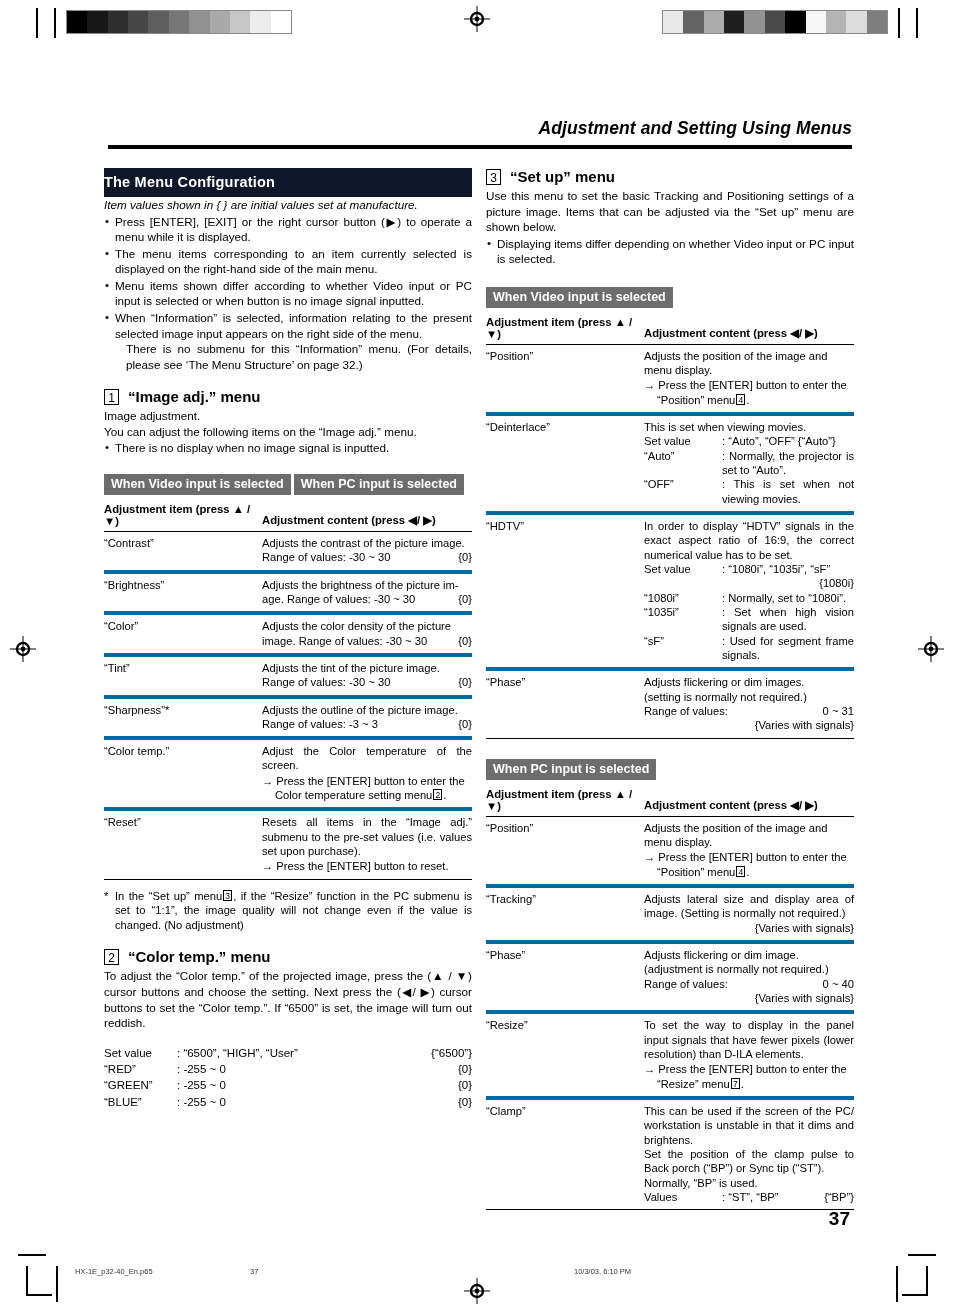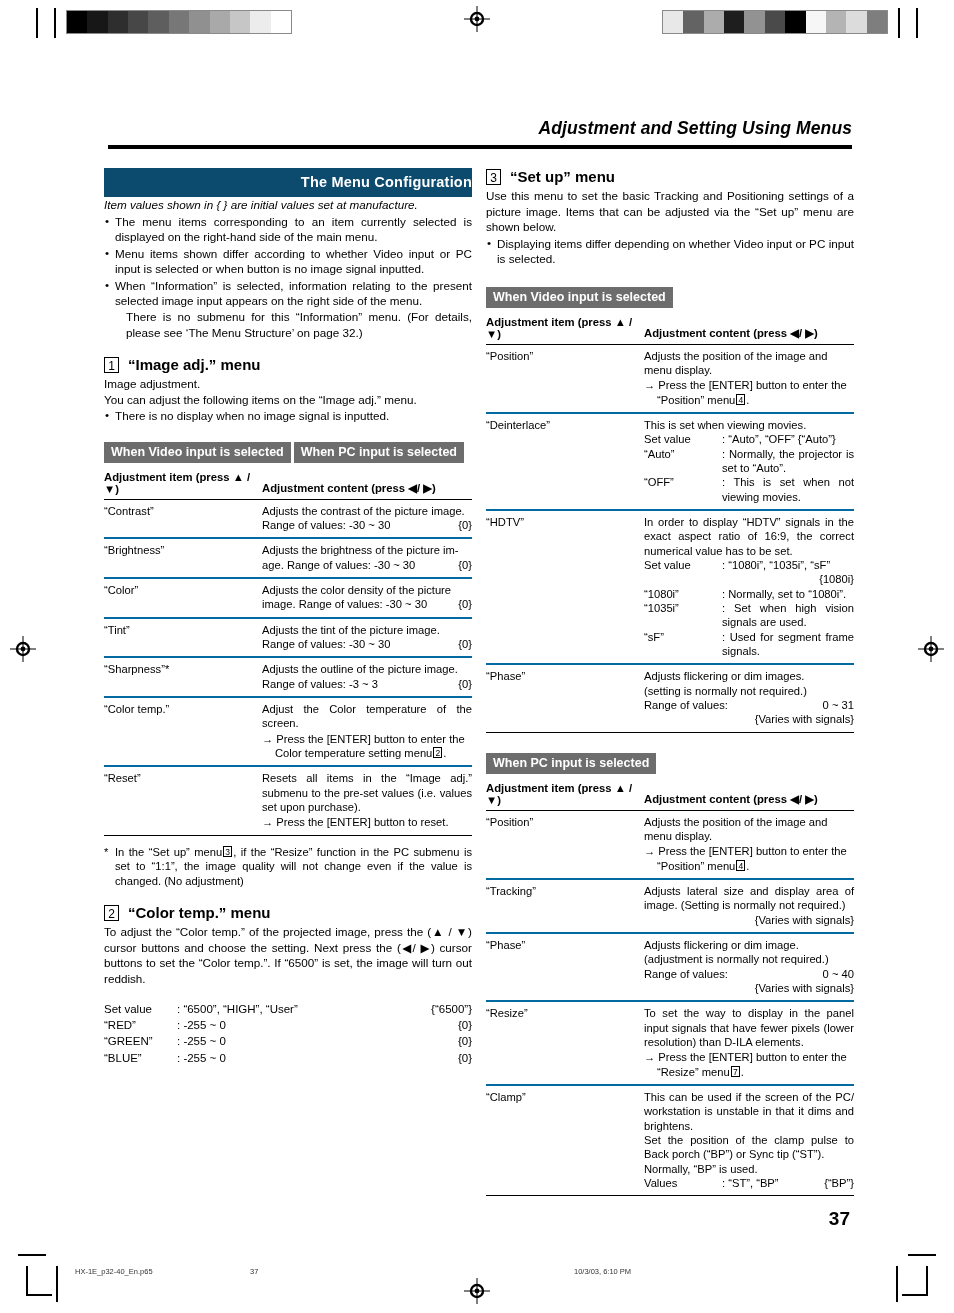--- a/index.html
+++ b/index.html
@@ -32,21 +32,21 @@
   }
   .runrule{position:absolute;left:108px;top:145px;width:744px;height:4px;background:#000;}
 
   
   .col{position:absolute;top:168px;width:368px;}
   .col-left{left:104px;}
   .col-right{left:486px;}
 
   
   .banner{
-    background:#0c4a6e;color:#fff;text-align:right;
+    background:#0f172a;color:#fff;text-align:left;
     font-weight:bold;font-size:14.5px;
     padding:6px 0 7px 0;letter-spacing:.2px;
   }
 
   
   p.body{font-size:11.7px;line-height:1.33;margin:0;text-align:justify;}
   .lead{margin-top:9px;font-style:italic;}
   ul.bullets{list-style:none;margin:0;padding:0;}
   ul.bullets>li{
     position:relative;padding-left:11px;font-size:11.7px;line-height:1.33;
@@ -90,21 +90,21 @@
   }
   table.adjt th{
     text-align:left;font-weight:bold;font-size:11.3px;
     padding:2px 0 4px 0;
     border-bottom:1.6px solid #000;
     vertical-align:bottom;
   }
   table.adjt th.c1{width:152px;}
   table.adjt td{
     vertical-align:top;padding:4px 0 5px 0;
-    border-bottom:2px solid #0369a1;
+    border-bottom:4px solid #0369a1;
     line-height:1.28;
   }
   table.adjt td.c1{width:152px;padding-right:6px;white-space:nowrap;}
   table.adjt td.c2{text-align:justify;}
   table.adjt tr:last-child td{border-bottom:1.6px solid #000;}
   .just{text-align:justify;display:block;}
   .arrowline{display:block;padding-left:13px;text-indent:-13px;margin-top:1px;}
   .hang{display:block;padding-left:13px;}
   .rt{float:right;}
   .clear{clear:both;}
@@ -223,20 +223,21 @@
   <div class="runhead">Adjustment and Setting Using Menus</div>
   <div class="runrule"></div>
 
   <div class="col col-left">
 
     <div class="banner">The Menu Configuration</div>
 
     <p class="body lead">Item values shown in {  } are initial values set at manufacture.</p>
 
     <ul class="bullets">
+      <li>Press [ENTER], [EXIT] or the right cursor button (▶) to operate a menu while it is displayed.</li>
       <li>The menu items corresponding to an item currently selected is displayed on the right-hand side of the main menu.</li>
       <li>Menu items shown differ according to whether Video input or PC input is selected or when button is no image signal inputted.</li>
       <li>
         <span>When “Information” is selected, information relating to the present selected image input appears on the right side of the menu.</span>
         <span class="sub-indent">There is no submenu for this “Information” menu. (For details, please see ‘The Menu Structure’ on page 32.)</span>
       </li>
     </ul>
 
     <div class="numhead">
       <span class="numbox">1</span>

